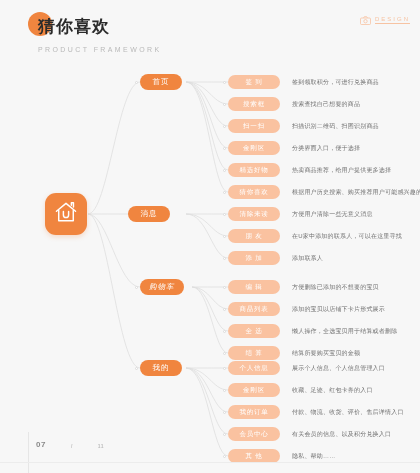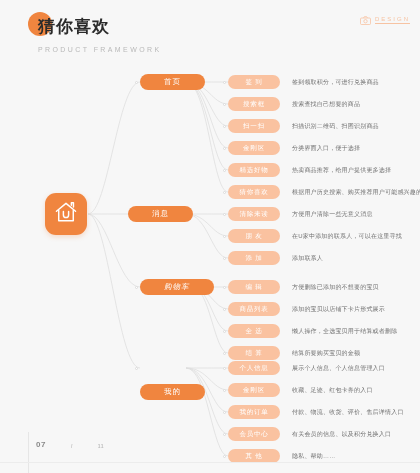--- a/index.html
+++ b/index.html
@@ -42,21 +42,21 @@
     width:42px;height:42px;border-radius:11px;
     background:#F0853F;display:flex;align-items:center;justify-content:center;
     box-shadow:0 2px 5px rgba(240,133,63,.25);
   }
 
   .branch{
     position:absolute;height:16px;min-width:42px;
     border-radius:8px;background:#F0853F;
     color:#fff;font-size:7.5px;letter-spacing:1px;
     display:flex;align-items:center;justify-content:center;
-    padding:0 24px;box-sizing:border-box;white-space:nowrap;
+    padding:0 9px;box-sizing:border-box;white-space:nowrap;
   }
 
   .leaf-row{position:absolute;display:flex;align-items:center;height:14px;}
   .leaf-pill{
     width:52px;height:14px;border-radius:7px;background:#FAC2A0;
     color:#fff;font-size:6.5px;letter-spacing:.8px;
     display:flex;align-items:center;justify-content:center;white-space:nowrap;
   }
   .leaf-desc{
     margin-left:12px;font-size:6px;color:#6f6f6f;white-space:nowrap;letter-spacing:.2px;
@@ -144,21 +144,21 @@
           <path d="M6.6 13.2 V25 H23.4 V13.2"></path>
           <path d="M21.2 7.2 V4.4 H23.6 V9.2"></path>
           <path d="M12 14.5 V18.4 a3 3 0 0 0 6 0 V14.5"></path>
         </svg>
       </span>
     </div>
 
     <div class="branch" style="left:140px;top:74px;">首页</div>
     <div class="branch" style="left:128px;top:206px;">消息</div>
     <div class="branch" style="left:140px;top:279px;font-style:italic;">购物车</div>
-    <div class="branch" style="left:140px;top:360px;margin-top:24px;">我的</div>
+    <div class="branch" style="left:140px;top:360px;">我的</div>
 
     <div class="dot" style="left:223px;top:80.5px;"></div>
     <div class="leaf-row" style="left:228px;top:75px;">
       <div class="leaf-pill">签 到</div>
       <div class="leaf-desc">签到领取积分，可进行兑换商品</div>
     </div>
     <div class="dot" style="left:223px;top:102.5px;"></div>
     <div class="leaf-row" style="left:228px;top:97px;">
       <div class="leaf-pill">搜索框</div>
       <div class="leaf-desc">搜索查找自己想要的商品</div>

